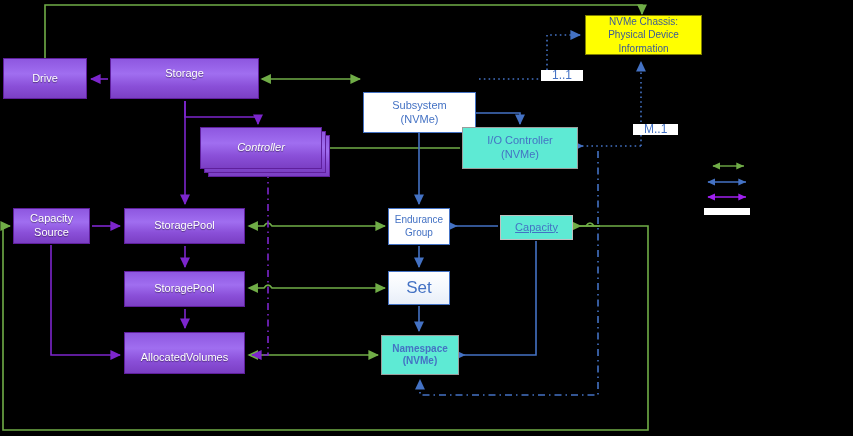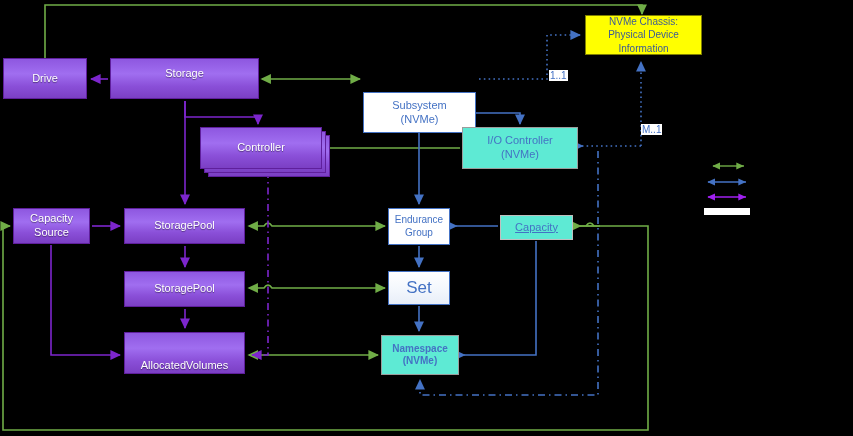--- a/index.html
+++ b/index.html
@@ -74,25 +74,24 @@
     position: absolute;
     box-sizing: border-box;
     background: linear-gradient(180deg, #8e57e0 0%, #a06ef0 38%, #8a4fd8 70%, #7b3fc4 100%);
     border: 1px solid #5f1f9c;
   }
 
   .mult {
     position: absolute;
     background: #ffffff;
     color: #4472c4;
-    font-size: 10px;
-    padding: 0 1px;
+    font-size: 12px;
+    padding: 0 11px;
     line-height: 11px;
     border: 0;
-    margin-left: 8px;
   }
 
   
   #legend { position: absolute; }
   .legend-strip {
     position: absolute;
     background: #ffffff;
     overflow: hidden;
   }
 </style>
@@ -180,42 +179,42 @@
   </svg>
 
   <div class="node n-purple" style="left:3px; top:58px; width:84px; height:41px;">
     <span>Drive</span>
   </div>
 
   <div class="node n-purple" style="left:110px; top:58px; width:149px; height:41px; align-items:flex-start; padding-top:8px;">
     <span>Storage</span>
   </div>
 
-  <div class="stack" style="left:200px; top:127px; width:130px; height:52px;">
+  <div class="stack" style="left:200px; top:127px; width:130px; height:52px;font-style:italic;">
     <div class="layer" style="left:8px; top:8px; width:122px; height:42px;"></div>
     <div class="layer" style="left:4px; top:4px; width:122px; height:42px;"></div>
     <div class="node n-purple" style="left:0; top:0; width:122px; height:42px;">
       <span>Controller</span>
     </div>
   </div>
 
   <div class="node n-purple" style="left:13px; top:208px; width:77px; height:36px;">
     <span>Capacity
 Source</span>
   </div>
 
   <div class="node n-purple" style="left:124px; top:208px; width:121px; height:36px;">
     <span>StoragePool</span>
   </div>
 
   <div class="node n-purple" style="left:124px; top:271px; width:121px; height:36px;">
     <span>StoragePool</span>
   </div>
 
-  <div class="node n-purple" style="left:124px; top:332px; width:121px; height:42px; align-items:flex-end; padding-top:9px;">
+  <div class="node n-purple" style="left:124px; top:332px; width:121px; height:42px; align-items:center; padding-top:9px;">
     <span>AllocatedVolumes</span>
   </div>
 
   <div class="node n-white" style="left:363px; top:58px; width:113px; height:41px;margin-top:34px;">
     <span>Subsystem
 (NVMe)</span>
   </div>
 
   <div class="node n-white-plain" style="left:462px; top:127px; width:116px; height:42px;">
     <span>I/O Controller

